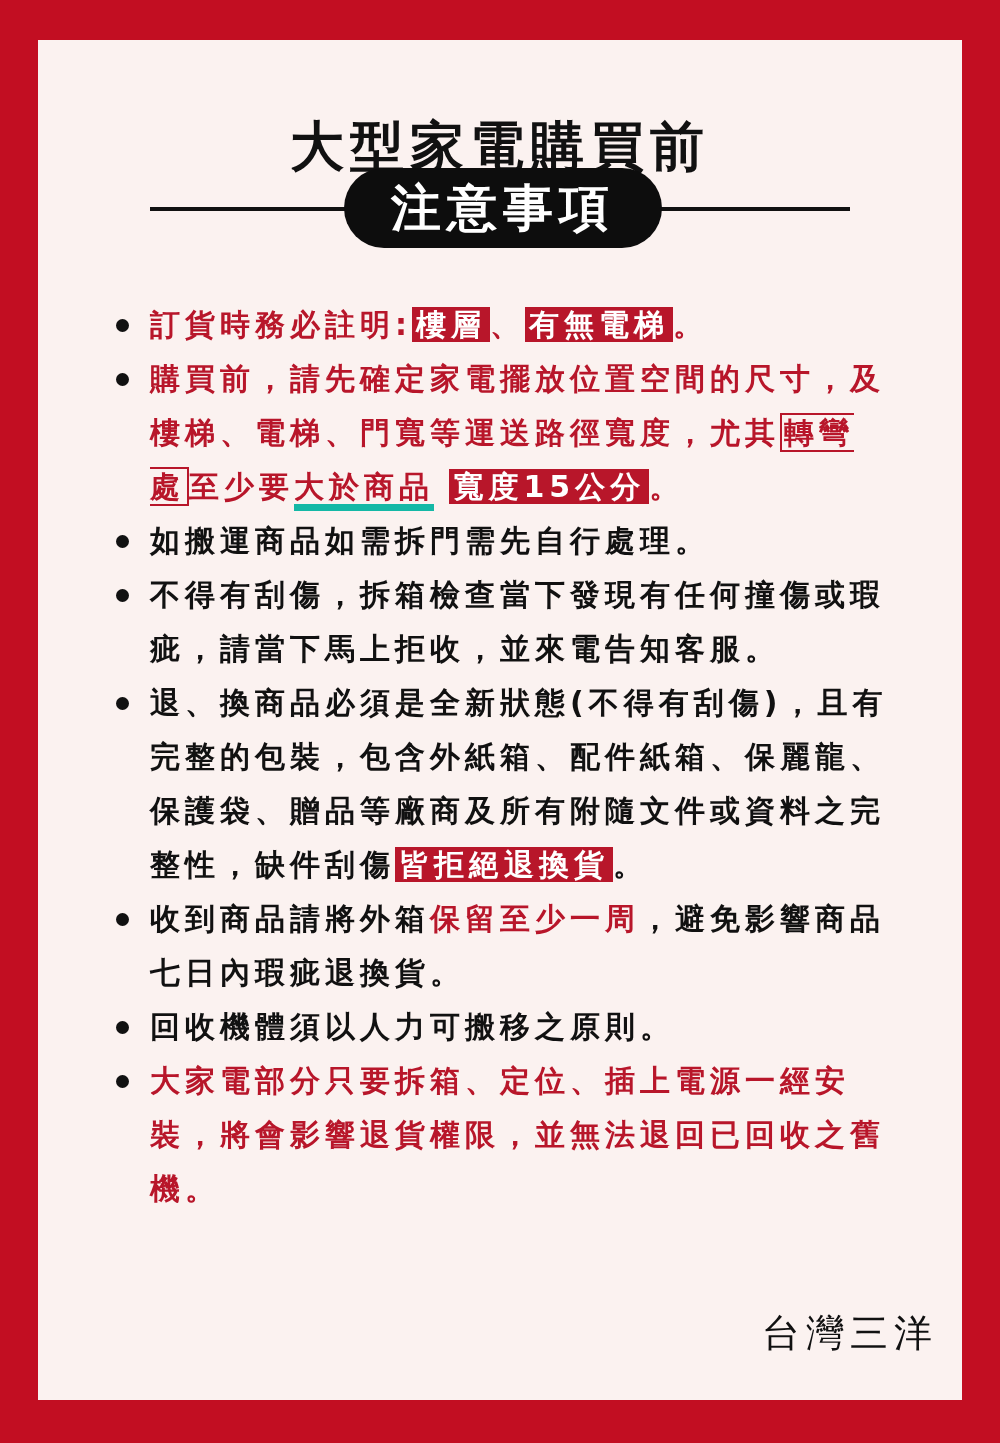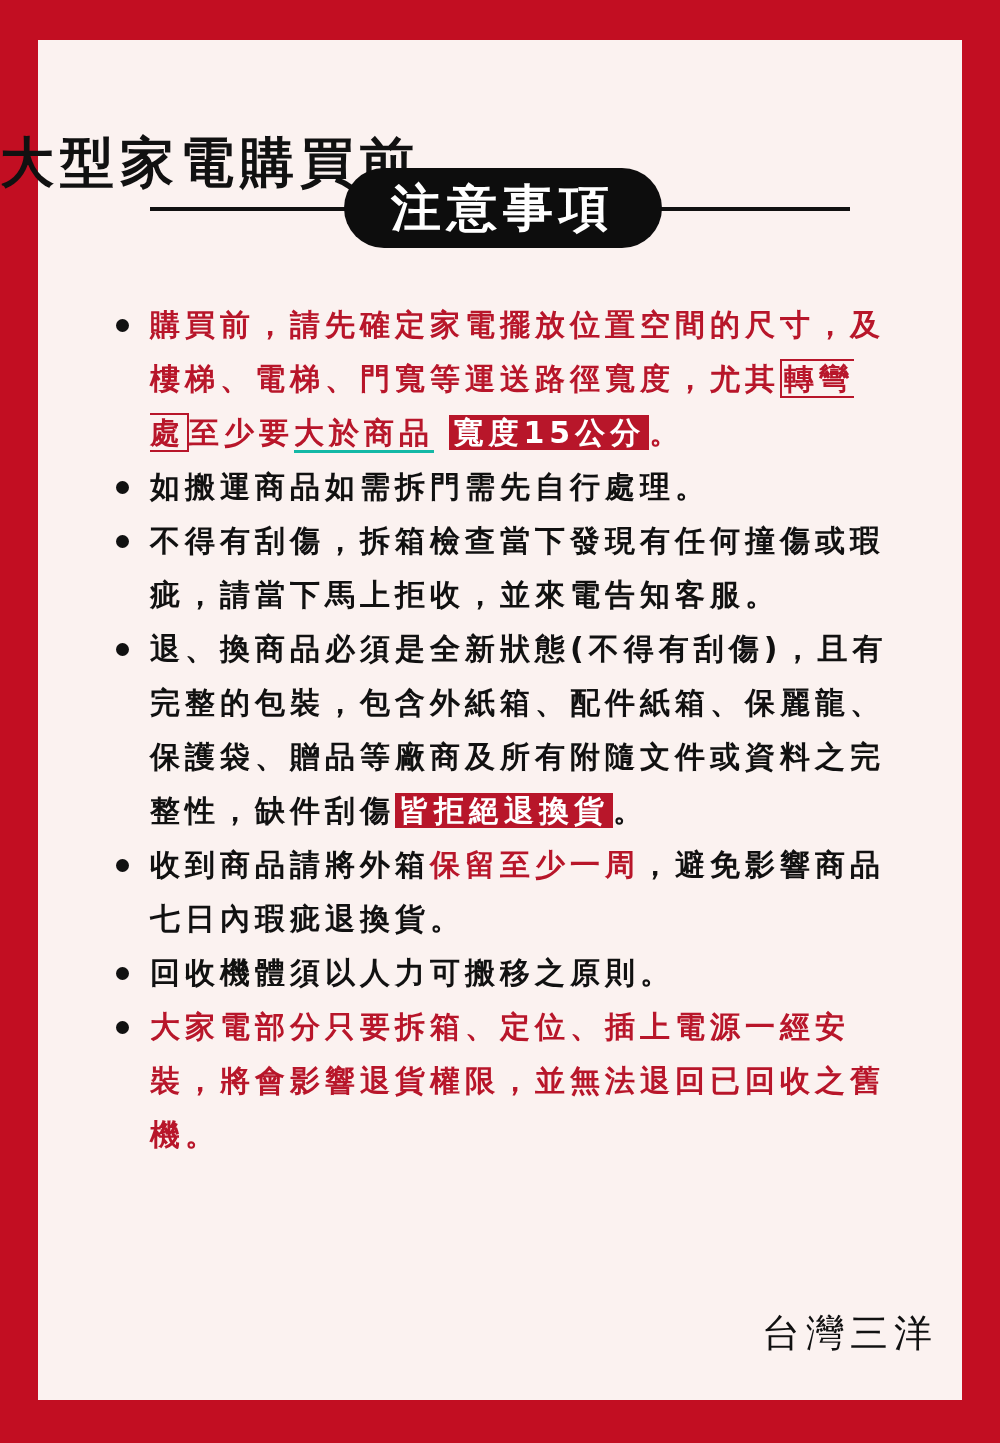--- a/index.html
+++ b/index.html
@@ -1,44 +1,45 @@
 <!DOCTYPE html>
 <html><head>
 <meta charset="utf-8">
 <style>
   html,body{margin:0;padding:0;}
   body{width:1000px;height:1443px;background:#c20e22;position:relative;overflow:hidden;font-family:"DejaVu Sans","Liberation Sans",sans-serif;}
   .panel{position:absolute;left:38px;top:40px;width:924px;height:1360px;background:#fbf2f0;}
-  .title{position:absolute;left:0;width:1000px;top:92px;text-align:left;font-size:54px;font-weight:bold;letter-spacing:6px;color:#111;line-height:70px;}
+  .title{position:absolute;left:0;width:1000px;top:76px;text-align:center;font-size:54px;font-weight:bold;letter-spacing:6px;color:#111;line-height:70px;}
   .rule{position:absolute;top:207px;height:4px;background:#111;}
   .rule.l{left:150px;width:200px;}
   .rule.r{left:648px;width:202px;}
   .pill{position:absolute;left:344px;top:168px;width:318px;height:80px;background:#0d0d0d;border-radius:40px;color:#fff;font-size:50px;font-weight:bold;text-align:center;line-height:80px;letter-spacing:6px;}
   .list{position:absolute;left:110px;top:298px;width:780px;margin:0;padding:0;list-style:none;}
   .item{position:relative;padding-left:40px;font-size:30px;font-weight:bold;line-height:54px;letter-spacing:5px;color:#111;}
   .item::before{content:"";position:absolute;left:6px;top:21px;width:13px;height:13px;border-radius:50%;background:#111;}
   .red{color:#b8162a;}
   .hl{background:#b8162a;color:#fff;padding:0 4px;}
   .boxed{border:2px solid #b8162a;padding:0 2px;}
-  .ul{border-bottom:3px solid #14b8a6;}
+  .ul{border-bottom:7px solid #14b8a6;}
   .logo{position:absolute;right:62px;top:1292px;text-align:right;}
   .brand{font-family:"Liberation Sans",sans-serif;font-style:italic;font-weight:bold;font-size:44px;color:#c20e22;letter-spacing:-1px;line-height:50px;}
   .brand-zh{font-size:38px;color:#111;letter-spacing:6px;line-height:48px;margin-top:17px;}
 </style>
 </head>
 <body>
 
 <div class="panel"></div>
 
 <h1 class="title">大型家電購買前</h1>
 <div class="rule l"></div>
 <div class="rule r"></div>
 <div class="pill">注意事項</div>
 
 <ul class="list" id="notice-list">
+    <li class="item red"><span>訂貨時務必註明:</span><span class="hl">樓層</span><span>、</span><span class="hl">有無電梯</span><span>。</span></li>
     <li class="item red"><span>購買前，請先確定家電擺放位置空間的尺寸，及樓梯、電梯、門寬等運送路徑寬度，尤其</span><span class="boxed">轉彎處</span><span>至少要</span><span class="ul">大於商品</span><span> </span><span class="hl">寬度15公分</span><span>。</span></li>
     <li class="item"><span>如搬運商品如需拆門需先自行處理。</span></li>
     <li class="item"><span>不得有刮傷，拆箱檢查當下發現有任何撞傷或瑕疵，請當下馬上拒收，並來電告知客服。</span></li>
     <li class="item"><span>退、換商品必須是全新狀態(不得有刮傷)，且有完整的包裝，包含外紙箱、配件紙箱、保麗龍、保護袋、贈品等廠商及所有附隨文件或資料之完整性，缺件刮傷</span><span class="hl">皆拒絕退換貨</span><span>。</span></li>
     <li class="item"><span>收到商品請將外箱</span><span class="red">保留至少一周</span><span>，避免影響商品七日內瑕疵退換貨。</span></li>
     <li class="item"><span>回收機體須以人力可搬移之原則。</span></li>
     <li class="item red"><span>大家電部分只要拆箱、定位、插上電源一經安裝，將會影響退貨權限，並無法退回已回收之舊機。</span></li>
   </ul>
 
 <div class="logo">

